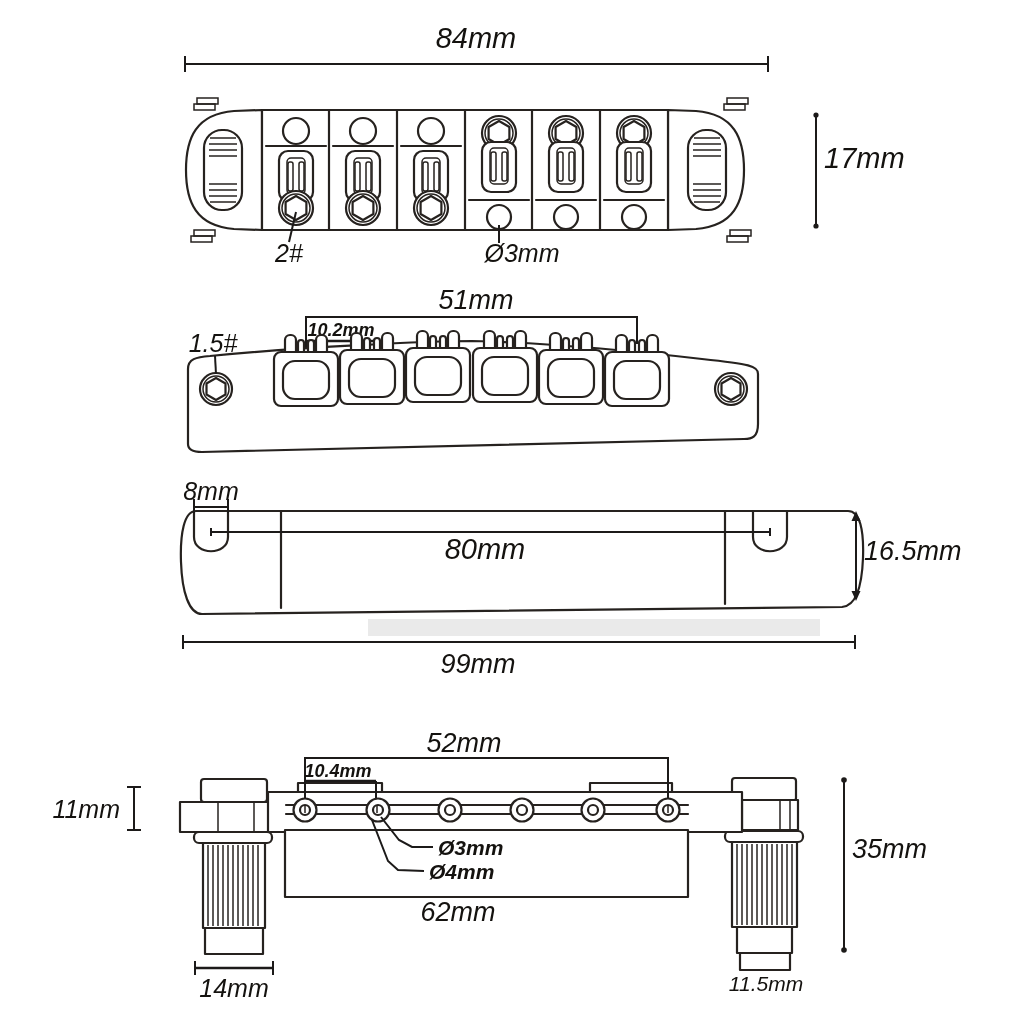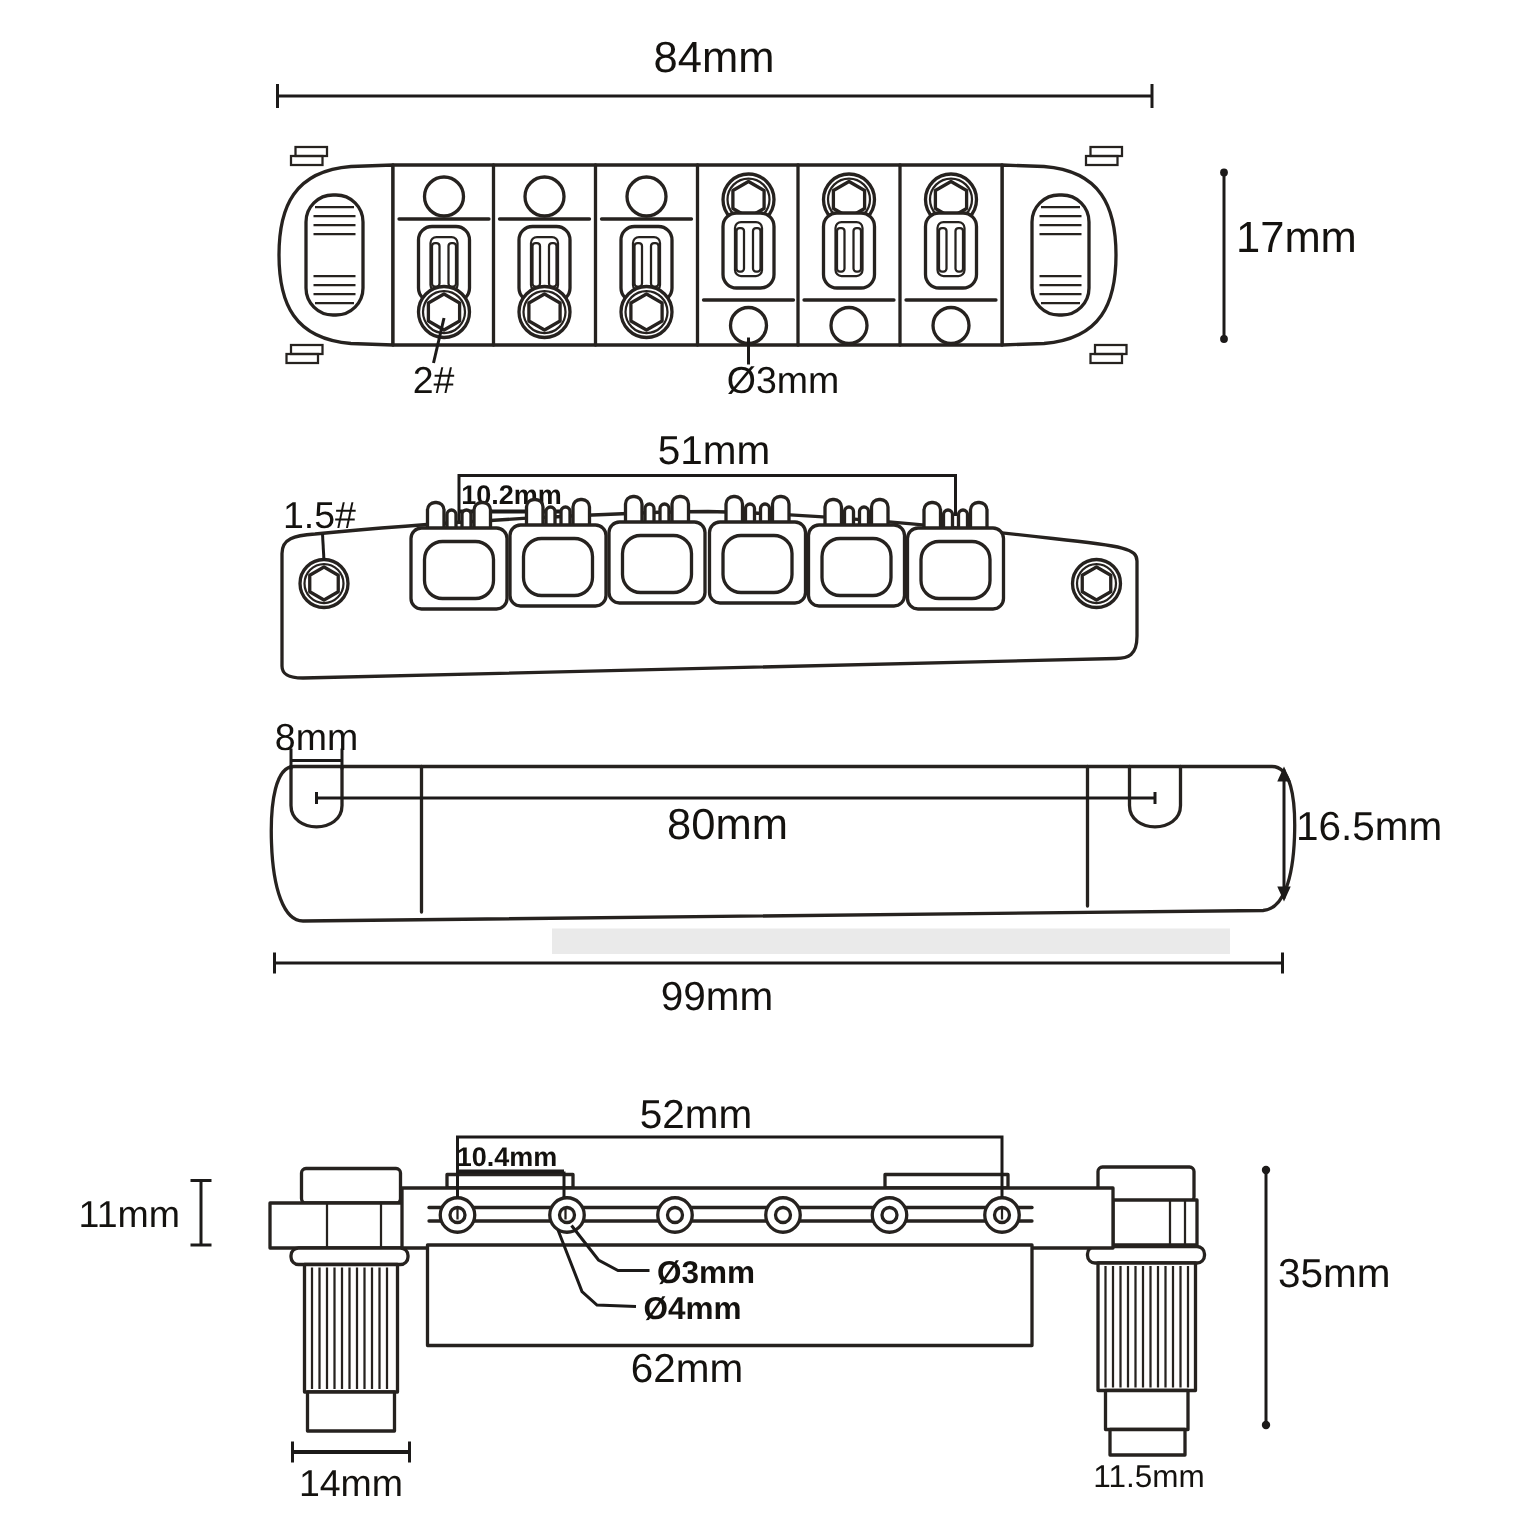--- a/index.html
+++ b/index.html
@@ -1,17 +1,17 @@
 <!DOCTYPE html>
 <html><head>
 <meta charset="utf-8">
 <style>
   html,body{margin:0;padding:0;background:#ffffff;}
   .stage{width:1024px;height:1024px;margin:0 auto;background:#fff;position:relative;
-         font-family:"Liberation Sans", sans-serif;}
+         font-family:"Liberation Sans", sans-serif;font-style:italic;}
   svg{display:block}
   .ln{stroke:#26221f;stroke-width:2.2;fill:none;stroke-linecap:round;stroke-linejoin:round;}
   .lnf{stroke:#26221f;stroke-width:2.2;fill:#ffffff;stroke-linejoin:round;}
   .thin{stroke:#26221f;stroke-width:1.5;fill:none;}
   .dim{stroke:#1c1a19;stroke-width:2;fill:none;stroke-linecap:butt;}
   .dimthick{stroke:#1c1a19;stroke-width:2.6;fill:none;}
   text{fill:#14120f;font-family:"Liberation Sans", sans-serif;}
   .t29{font-size:29px;} .t27{font-size:27px;} .t25{font-size:25px;} .t21{font-size:21px;}
   .tb18{font-size:18px;font-weight:bold;} .tb21{font-size:21px;font-weight:bold;}
   .mid{text-anchor:middle;} .start{text-anchor:start;} .end{text-anchor:end;}

